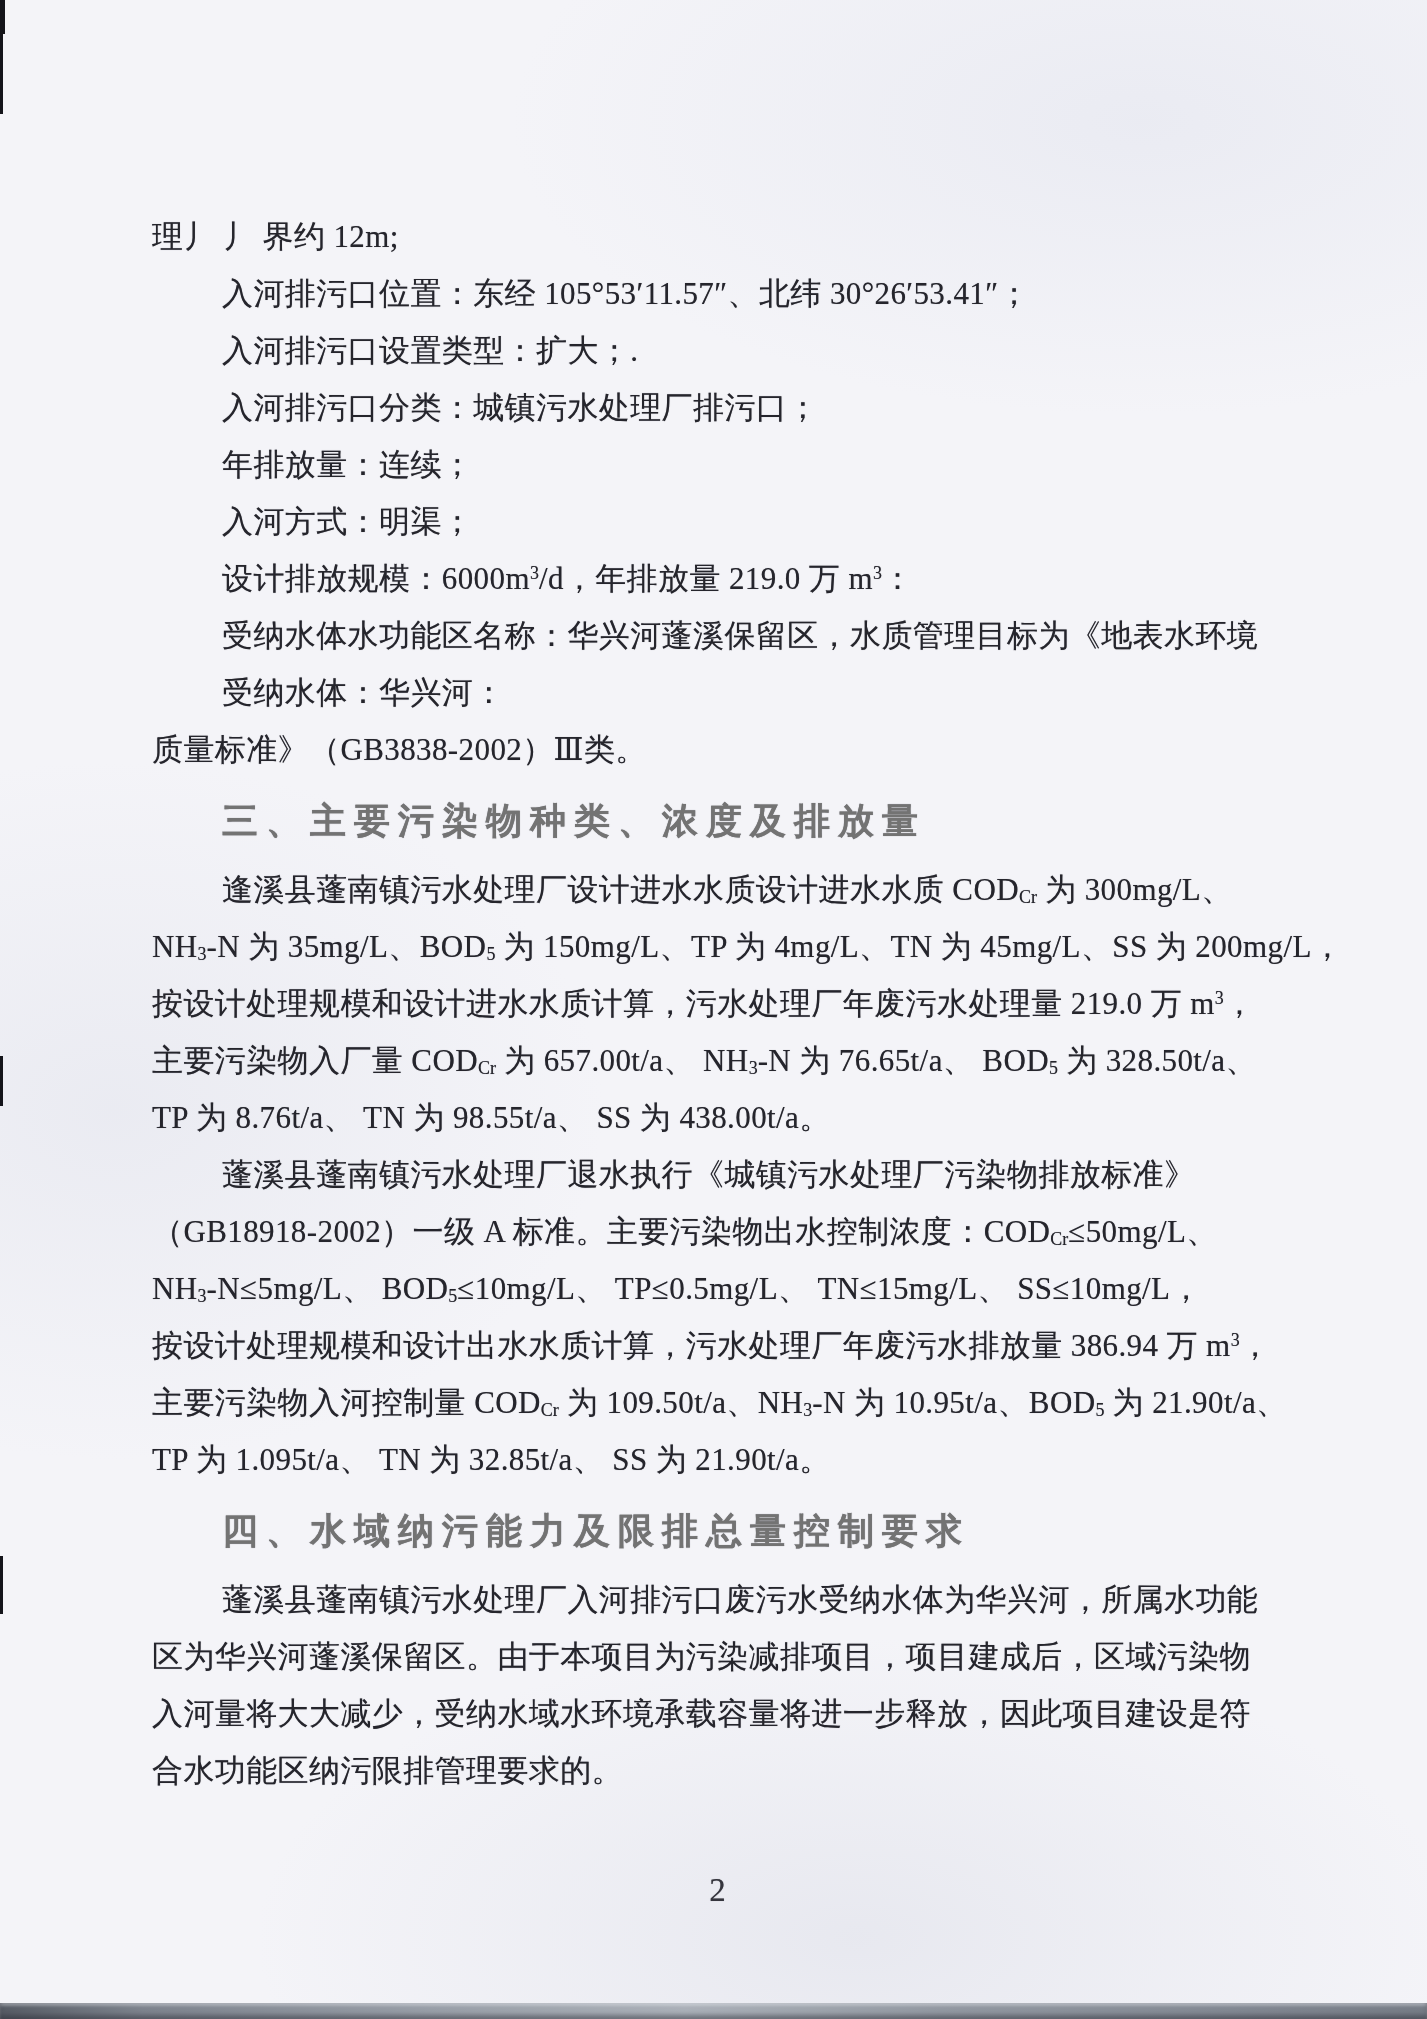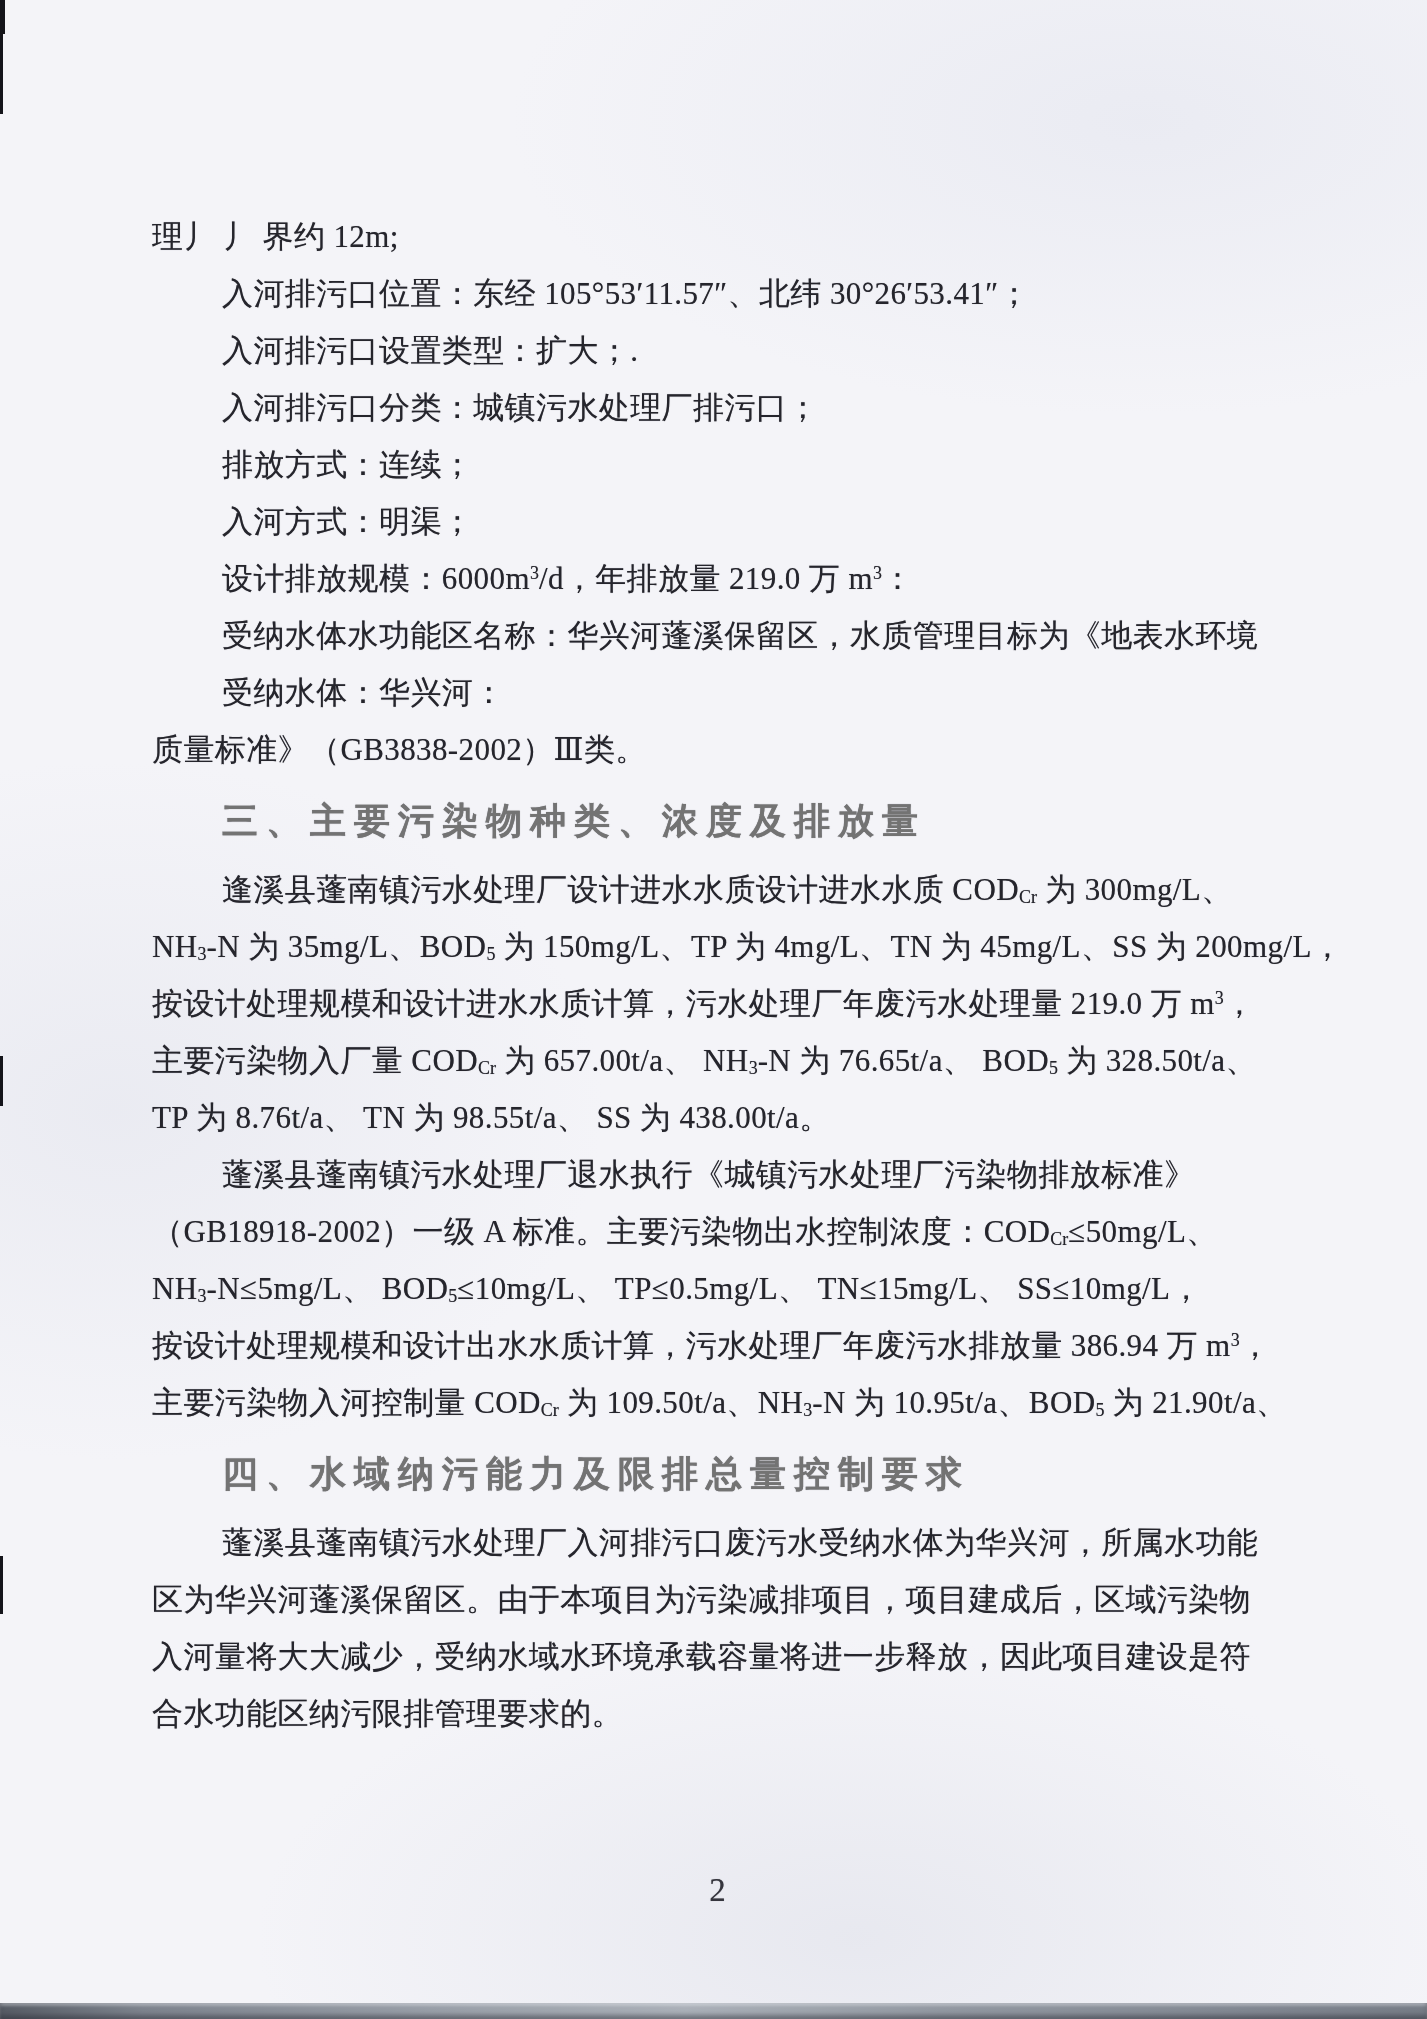--- a/index.html
+++ b/index.html
@@ -52,37 +52,38 @@
 <div class="edge-mark" id="edge-mark-2"></div>
 <div class="edge-mark" id="edge-mark-3"></div>
 <div class="edge-mark" id="edge-mark-4"></div>
 <div id="bottom-band"></div>
 
 <main id="doc">
     <div class="doc-line"><span>理丿 丿  界约 12m;</span></div>
     <div class="doc-line indented"><span>入河排污口位置：东经 105°53′11.57″、北纬 30°26′53.41″；</span></div>
     <div class="doc-line indented"><span>入河排污口设置类型：扩大；.</span></div>
     <div class="doc-line indented"><span>入河排污口分类：城镇污水处理厂排污口；</span></div>
-    <div class="doc-line indented"><span>排放方式：连续；</span></div>
+    <div class="doc-line indented"><span>年排放量：连续；</span></div>
     <div class="doc-line indented"><span>入河方式：明渠；</span></div>
     <div class="doc-line indented"><span>设计排放规模：6000m</span><sup>3</sup><span>/d，年排放量 219.0 万 m</span><sup>3</sup><span>：</span></div>
     <div class="doc-line indented"><span>受纳水体水功能区名称：华兴河蓬溪保留区，水质管理目标为《地表水环境</span></div>
     <div class="doc-line indented"><span>受纳水体：华兴河：</span></div>
     <div class="doc-line"><span>质量标准》（GB3838-2002）Ⅲ类。</span></div>
     <div class="doc-heading"><span>三、主要污染物种类、浓度及排放量</span></div>
     <div class="doc-line indented"><span>逢溪县蓬南镇污水处理厂设计进水水质设计进水水质 COD</span><sub>Cr</sub><span> 为 300mg/L、</span></div>
     <div class="doc-line"><span>NH</span><sub>3</sub><span>-N 为 35mg/L、BOD</span><sub>5</sub><span> 为 150mg/L、TP 为 4mg/L、TN 为 45mg/L、SS 为 200mg/L，</span></div>
     <div class="doc-line"><span>按设计处理规模和设计进水水质计算，污水处理厂年废污水处理量 219.0 万 m</span><sup>3</sup><span>，</span></div>
     <div class="doc-line"><span>主要污染物入厂量 COD</span><sub>Cr</sub><span> 为 657.00t/a、 NH</span><sub>3</sub><span>-N 为 76.65t/a、 BOD</span><sub>5</sub><span> 为 328.50t/a、</span></div>
     <div class="doc-line"><span>TP 为 8.76t/a、 TN 为 98.55t/a、 SS 为 438.00t/a。</span></div>
     <div class="doc-line indented"><span>蓬溪县蓬南镇污水处理厂退水执行《城镇污水处理厂污染物排放标准》</span></div>
     <div class="doc-line"><span>（GB18918-2002）一级 A 标准。主要污染物出水控制浓度：COD</span><sub>Cr</sub><span>≤50mg/L、</span></div>
     <div class="doc-line"><span>NH</span><sub>3</sub><span>-N≤5mg/L、 BOD</span><sub>5</sub><span>≤10mg/L、 TP≤0.5mg/L、 TN≤15mg/L、 SS≤10mg/L，</span></div>
     <div class="doc-line"><span>按设计处理规模和设计出水水质计算，污水处理厂年废污水排放量 386.94 万 m</span><sup>3</sup><span>，</span></div>
     <div class="doc-line"><span>主要污染物入河控制量 COD</span><sub>Cr</sub><span> 为 109.50t/a、NH</span><sub>3</sub><span>-N 为 10.95t/a、BOD</span><sub>5</sub><span> 为 21.90t/a、</span></div>
+    <div class="doc-line"><span>TP 为 1.095t/a、 TN 为 32.85t/a、 SS 为 21.90t/a。</span></div>
     <div class="doc-heading"><span>四、水域纳污能力及限排总量控制要求</span></div>
     <div class="doc-line indented"><span>蓬溪县蓬南镇污水处理厂入河排污口废污水受纳水体为华兴河，所属水功能</span></div>
     <div class="doc-line"><span>区为华兴河蓬溪保留区。由于本项目为污染减排项目，项目建成后，区域污染物</span></div>
     <div class="doc-line"><span>入河量将大大减少，受纳水域水环境承载容量将进一步释放，因此项目建设是符</span></div>
     <div class="doc-line"><span>合水功能区纳污限排管理要求的。</span></div>
   </main>
 
 <div id="footer">2</div>
 
 </body></html>

